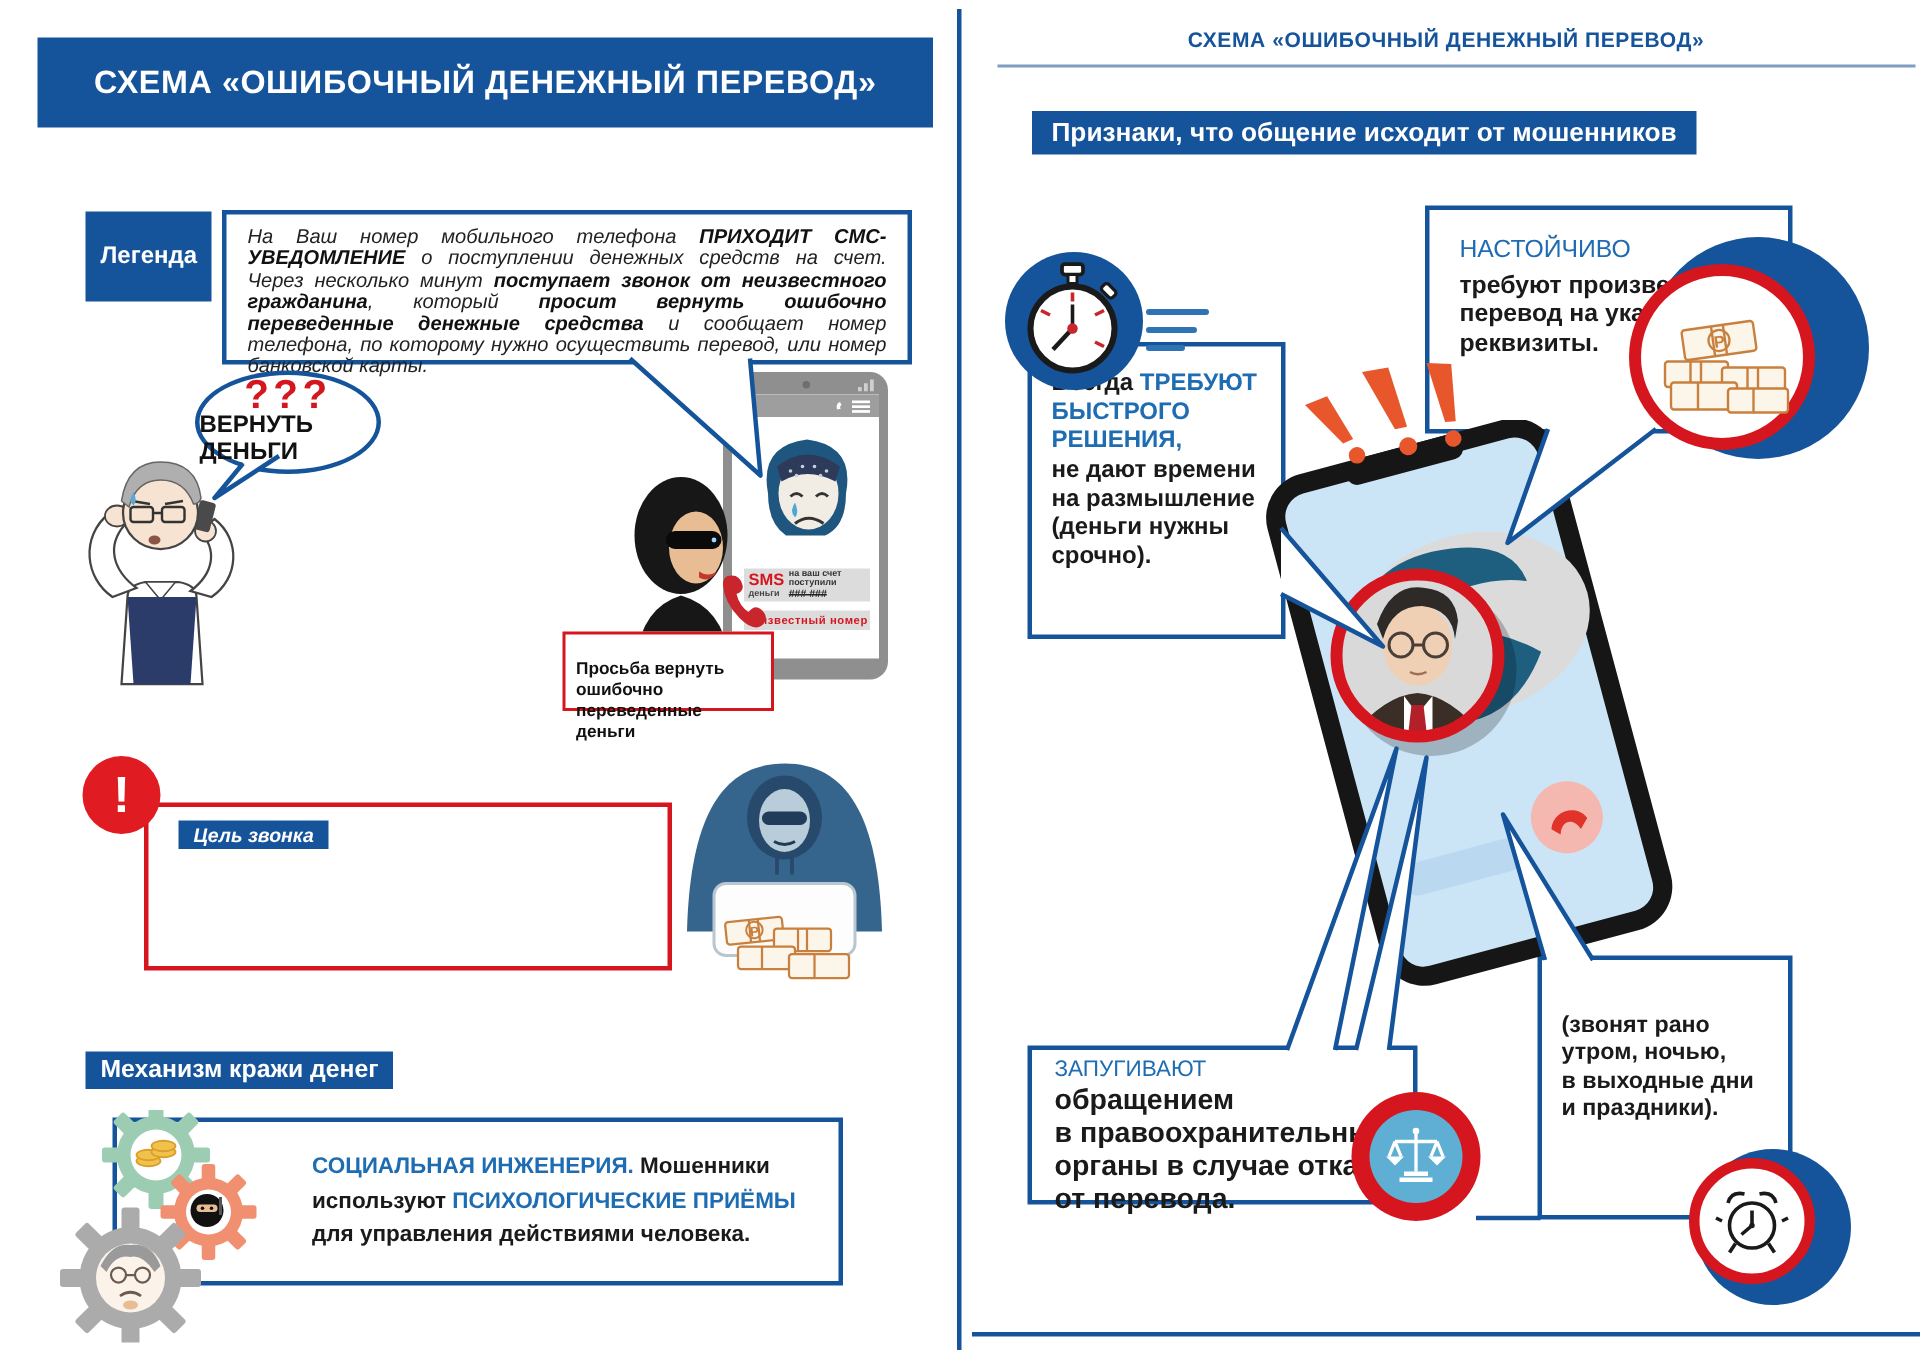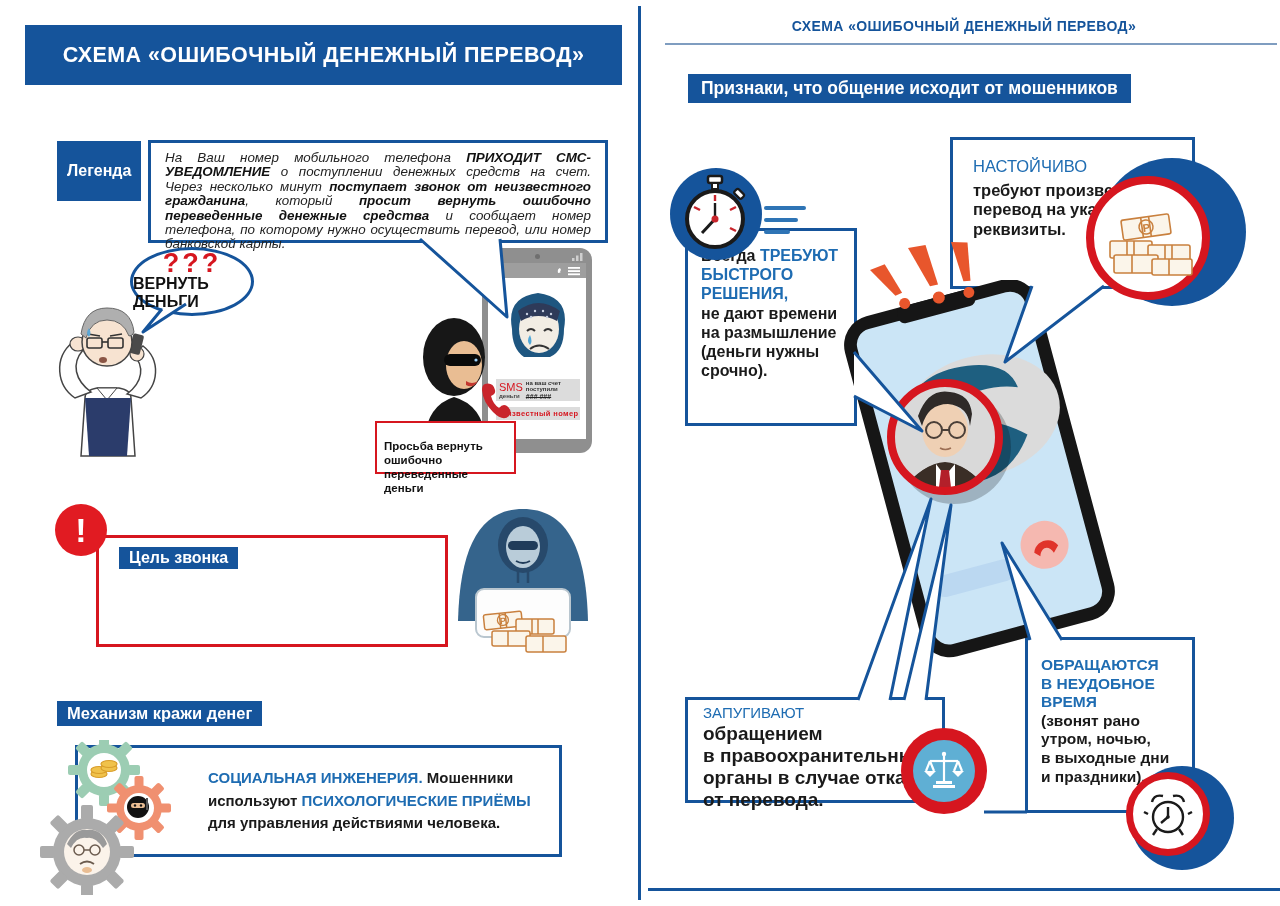--- a/index.html
+++ b/index.html
@@ -36,38 +36,38 @@
   .bubble .btxt{font-size:16px;font-weight:700;color:#111;}
 
   .phoneL{left:482px;top:248px;width:110px;height:205px;background:#8F8F8F;
     border-radius:12px;z-index:2;padding:15px 6px 14px 6px;}
   .phoneL .cam{position:absolute;top:6px;left:53px;width:5px;height:5px;border-radius:50%;background:#6f6f6f;}
   .phoneL .screenL{position:relative;width:98px;height:176px;background:#fff;overflow:hidden;}
   .appbar{height:15px;background:#9E9E9E;display:flex;align-items:center;
     justify-content:space-between;padding:0 4px;}
   .smsbar{position:absolute;left:8px;top:116px;width:84px;height:22px;background:#DCDCDC;
     display:flex;align-items:center;gap:3px;padding:1px 3px;}
-  .smsbar .smslbl{color:var(--red);font-weight:400;font-size:11px;}
+  .smsbar .smslbl{color:var(--red);font-weight:700;font-size:11px;}
   .smsbar .smsw{color:#444;font-size:6px;font-weight:700;}
   .smscol{display:flex;flex-direction:column;line-height:1.1;}
   .smscol .l1{font-size:6px;color:#333;font-weight:700;}
   .smscol .l2{font-size:7px;color:#222;font-weight:800;text-decoration:line-through;}
   .numbar{position:absolute;left:8px;top:144px;width:84px;height:13px;background:#DCDCDC;
     display:flex;align-items:center;justify-content:center;}
   .numbar span{color:var(--red);font-size:7.5px;font-weight:700;letter-spacing:.4px;}
 
   .noteL{left:375px;top:421px;width:141px;height:53px;background:#fff;border:2.5px solid var(--red);
     font-size:11.5px;font-weight:700;line-height:1.22;color:#111;padding:16px 7px;z-index:7;}
 
   .excl-circle{left:55px;top:504px;width:52px;height:52px;border-radius:50%;background:var(--red2);
     color:#fff;font-weight:800;font-size:34px;display:flex;align-items:center;
     justify-content:center;z-index:3;}
   .goal-box{left:96px;top:535px;width:352px;height:112px;border:3.5px solid var(--red);
     background:#fff;z-index:2;padding:9px 0 0 20px;}
-  .goal-box .goal-tag{font-size:16px;padding:2px 10px;}
+  .goal-box .goal-tag{font-size:13px;padding:2px 10px;font-style:italic;}
   .goal-box .goal-text{margin-top:7px;font-size:15.3px;font-weight:700;line-height:1.33;color:#111;}
 
   .mech-label{left:57px;top:701px;font-size:16.5px;padding:3px 10px;z-index:2;}
   .mech-box{left:75px;top:745px;width:487px;height:112px;border:3px solid var(--primary);
     background:#fff;z-index:1;display:flex;align-items:center;padding-left:130px;padding-right:12px;}
   .mech-box .mech-text{font-size:15px;font-weight:700;line-height:1.5;}
 
   .divider{left:638px;top:6px;width:3px;height:894px;background:var(--primary);}
 
   
@@ -418,23 +418,21 @@
 
   <div class="abs co-box box-intimidate">
     <div class="co-lead">ЗАПУГИВАЮТ</div>
     <div class="co-body pre">обращением
 в правоохранительные
 органы в случае отказа
 от перевода.</div>
   </div>
 
   <div class="abs co-box box-inconvenient">
-    <div class="rich pre"><span class="s-blue">ОБРАЩАЮТСЯ
-В НЕУДОБНОЕ
-ВРЕМЯ</span><span class="s-black">
+    <div class="rich pre"><span class="s-black">
 (звонят рано
 утром, ночью,
 в выходные дни
 и праздники).</span></div>
   </div>
 
   <svg class="abs tails">
     <path d="M420,239 L507,317 L500,239"></path>
     <path d="M162,309 L143,332 L186,304"></path>
     <path d="M1032,286 L1005,362 L1104,286"></path>

